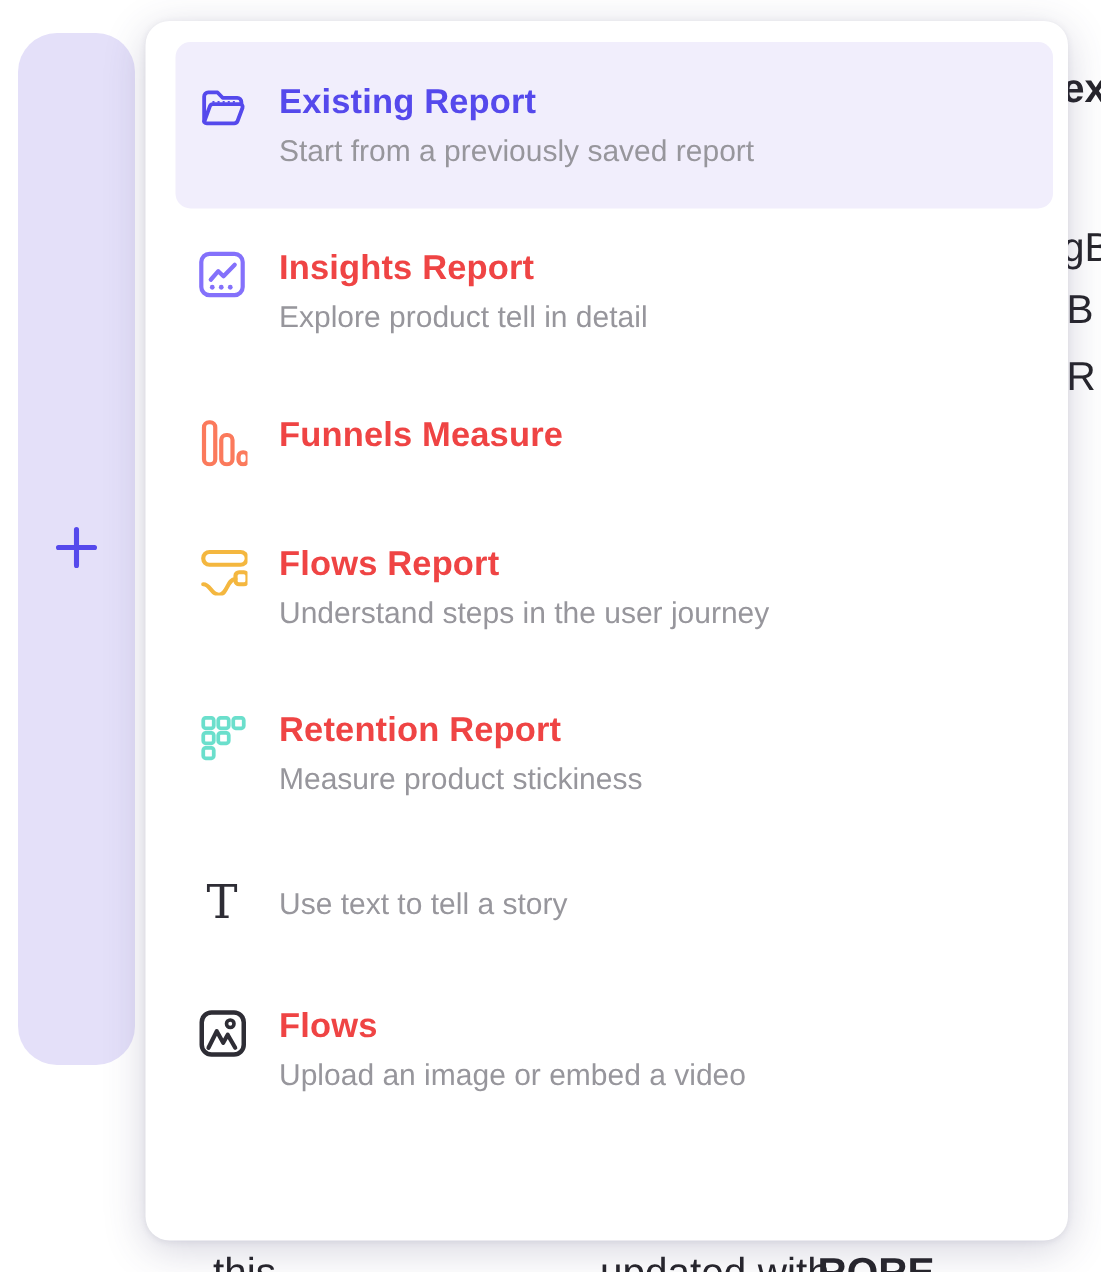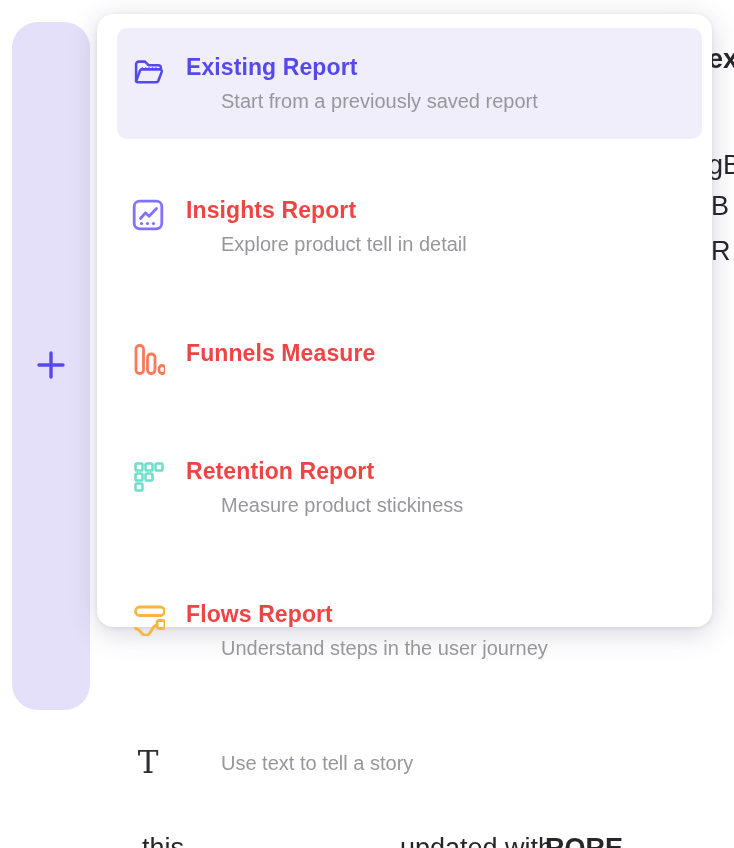--- a/index.html
+++ b/index.html
@@ -41,29 +41,28 @@
     padding: 0;
     cursor: pointer;
     display: flex; align-items: center; justify-content: center;
   }
 
   
   .menu-panel {
     position: absolute;
     z-index: 3;
     left: 97px; top: 14px;
-    width: 615px; height: 613px;
+    width: 615px; height: 813px;
     box-sizing: border-box;
     background: #ffffff;
     border-radius: 16px;
     box-shadow: 0 6px 28px rgba(70, 65, 110, 0.22), 0 1px 4px rgba(70,65,110,0.10);
     padding: 14px 10px 14px 20px;
     display: flex;
     flex-direction: column;
-    gap: 32px;
   }
   .menu-item {
     display: flex;
     align-items: flex-start;
     gap: 21px;
     padding: 25px 14px;
     border-radius: 10px;
     cursor: pointer;
   }
   .menu-item.active { background: #f1eefc; }
@@ -81,21 +80,20 @@
     color: #ef4444;
     letter-spacing: 0.1px;
   }
   .menu-item.active .mi-title { color: #5549ec; }
   .mi-subtitle {
     margin-top: 7px;
     font-size: 20px;
     line-height: 26px;
     font-weight: 400;
     color: #97969c;
-    margin-left: 35px;
   }
   .text-glyph {
     font-family: "DejaVu Serif", serif;
     font-size: 31px;
     line-height: 34px;
     font-weight: 500;
     color: #2e2d35;
   }
 </style>
 </head>
@@ -164,64 +162,65 @@
         </svg>
       </span>
       <span class="mi-text">
         <span class="mi-title">Funnels Measure</span>
       </span>
     </div>
 
     <div class="menu-item">
       <span class="mi-icon">
         <svg width="34" height="34" viewBox="0 0 34 34" fill="none">
+          <rect x="4.5" y="5" width="29" height="8.5" rx="4.2" stroke="#f4b73f" stroke-width="2.8"></rect>
+          <rect x="26" y="18.5" width="8" height="8" rx="2.4" stroke="#f4b73f" stroke-width="2.8"></rect>
+          <path d="M4.5 26.5 C 9.5 26.5 9.5 33.5 15 33.5 C 20.5 33.5 20.5 23 26 23" stroke="#f4b73f" stroke-width="2.8" stroke-linecap="round"></path>
+        </svg>
+      </span>
+      <span class="mi-text">
+        <span class="mi-title">Flows Report</span>
+        <span class="mi-subtitle">Understand steps in the user journey</span>
+      </span>
+    </div>
+
+    <div class="menu-item">
+      <span class="mi-icon">
+        <svg width="34" height="34" viewBox="0 0 34 34" fill="none">
           <rect x="4.5" y="4.5" width="7" height="7" rx="1.6" stroke="#6bdfcc" stroke-width="2.5"></rect>
           <rect x="14.5" y="4.5" width="7" height="7" rx="1.6" stroke="#6bdfcc" stroke-width="2.5"></rect>
           <rect x="24.5" y="4.5" width="7" height="7" rx="1.6" stroke="#6bdfcc" stroke-width="2.5"></rect>
           <rect x="4.5" y="14.5" width="7" height="7" rx="1.6" stroke="#6bdfcc" stroke-width="2.5"></rect>
           <rect x="14.5" y="14.5" width="7" height="7" rx="1.6" stroke="#6bdfcc" stroke-width="2.5"></rect>
           <rect x="4.5" y="24.5" width="7" height="7" rx="1.6" stroke="#6bdfcc" stroke-width="2.5"></rect>
         </svg>
       </span>
       <span class="mi-text">
         <span class="mi-title">Retention Report</span>
         <span class="mi-subtitle">Measure product stickiness</span>
       </span>
     </div>
 
     <div class="menu-item">
       <span class="mi-icon">
-        <svg width="34" height="34" viewBox="0 0 34 34" fill="none">
-          <rect x="4.5" y="5" width="29" height="8.5" rx="4.2" stroke="#f4b73f" stroke-width="2.8"></rect>
-          <rect x="26" y="18.5" width="8" height="8" rx="2.4" stroke="#f4b73f" stroke-width="2.8"></rect>
-          <path d="M4.5 26.5 C 9.5 26.5 9.5 33.5 15 33.5 C 20.5 33.5 20.5 23 26 23" stroke="#f4b73f" stroke-width="2.8" stroke-linecap="round"></path>
-        </svg>
-      </span>
-      <span class="mi-text">
-        <span class="mi-title">Flows Report</span>
-        <span class="mi-subtitle">Understand steps in the user journey</span>
-      </span>
-    </div>
-
-    <div class="menu-item">
-      <span class="mi-icon">
         <span class="text-glyph">T</span>
       </span>
       <span class="mi-text">
         <span class="mi-subtitle">Use text to tell a story</span>
       </span>
     </div>
 
     <div class="menu-item">
       <span class="mi-icon">
         <svg width="34" height="34" viewBox="0 0 34 34" fill="none">
           <rect x="3.5" y="4" width="28" height="28" rx="6.5" stroke="#2e2d35" stroke-width="3"></rect>
           <circle cx="22.5" cy="11.5" r="2.5" stroke="#2e2d35" stroke-width="2.4"></circle>
           <path d="M8 27.5 L13.5 16.5 L17.8 24.2 L20.8 18.8 L25.8 27.5" stroke="#2e2d35" stroke-width="2.8" stroke-linejoin="round" stroke-linecap="round"></path>
         </svg>
       </span>
       <span class="mi-text">
         <span class="mi-title">Flows</span>
+        <span class="mi-subtitle">Upload an image or embed a video</span>
       </span>
     </div>
 
   </div>
 </div>
 
 </body></html>

